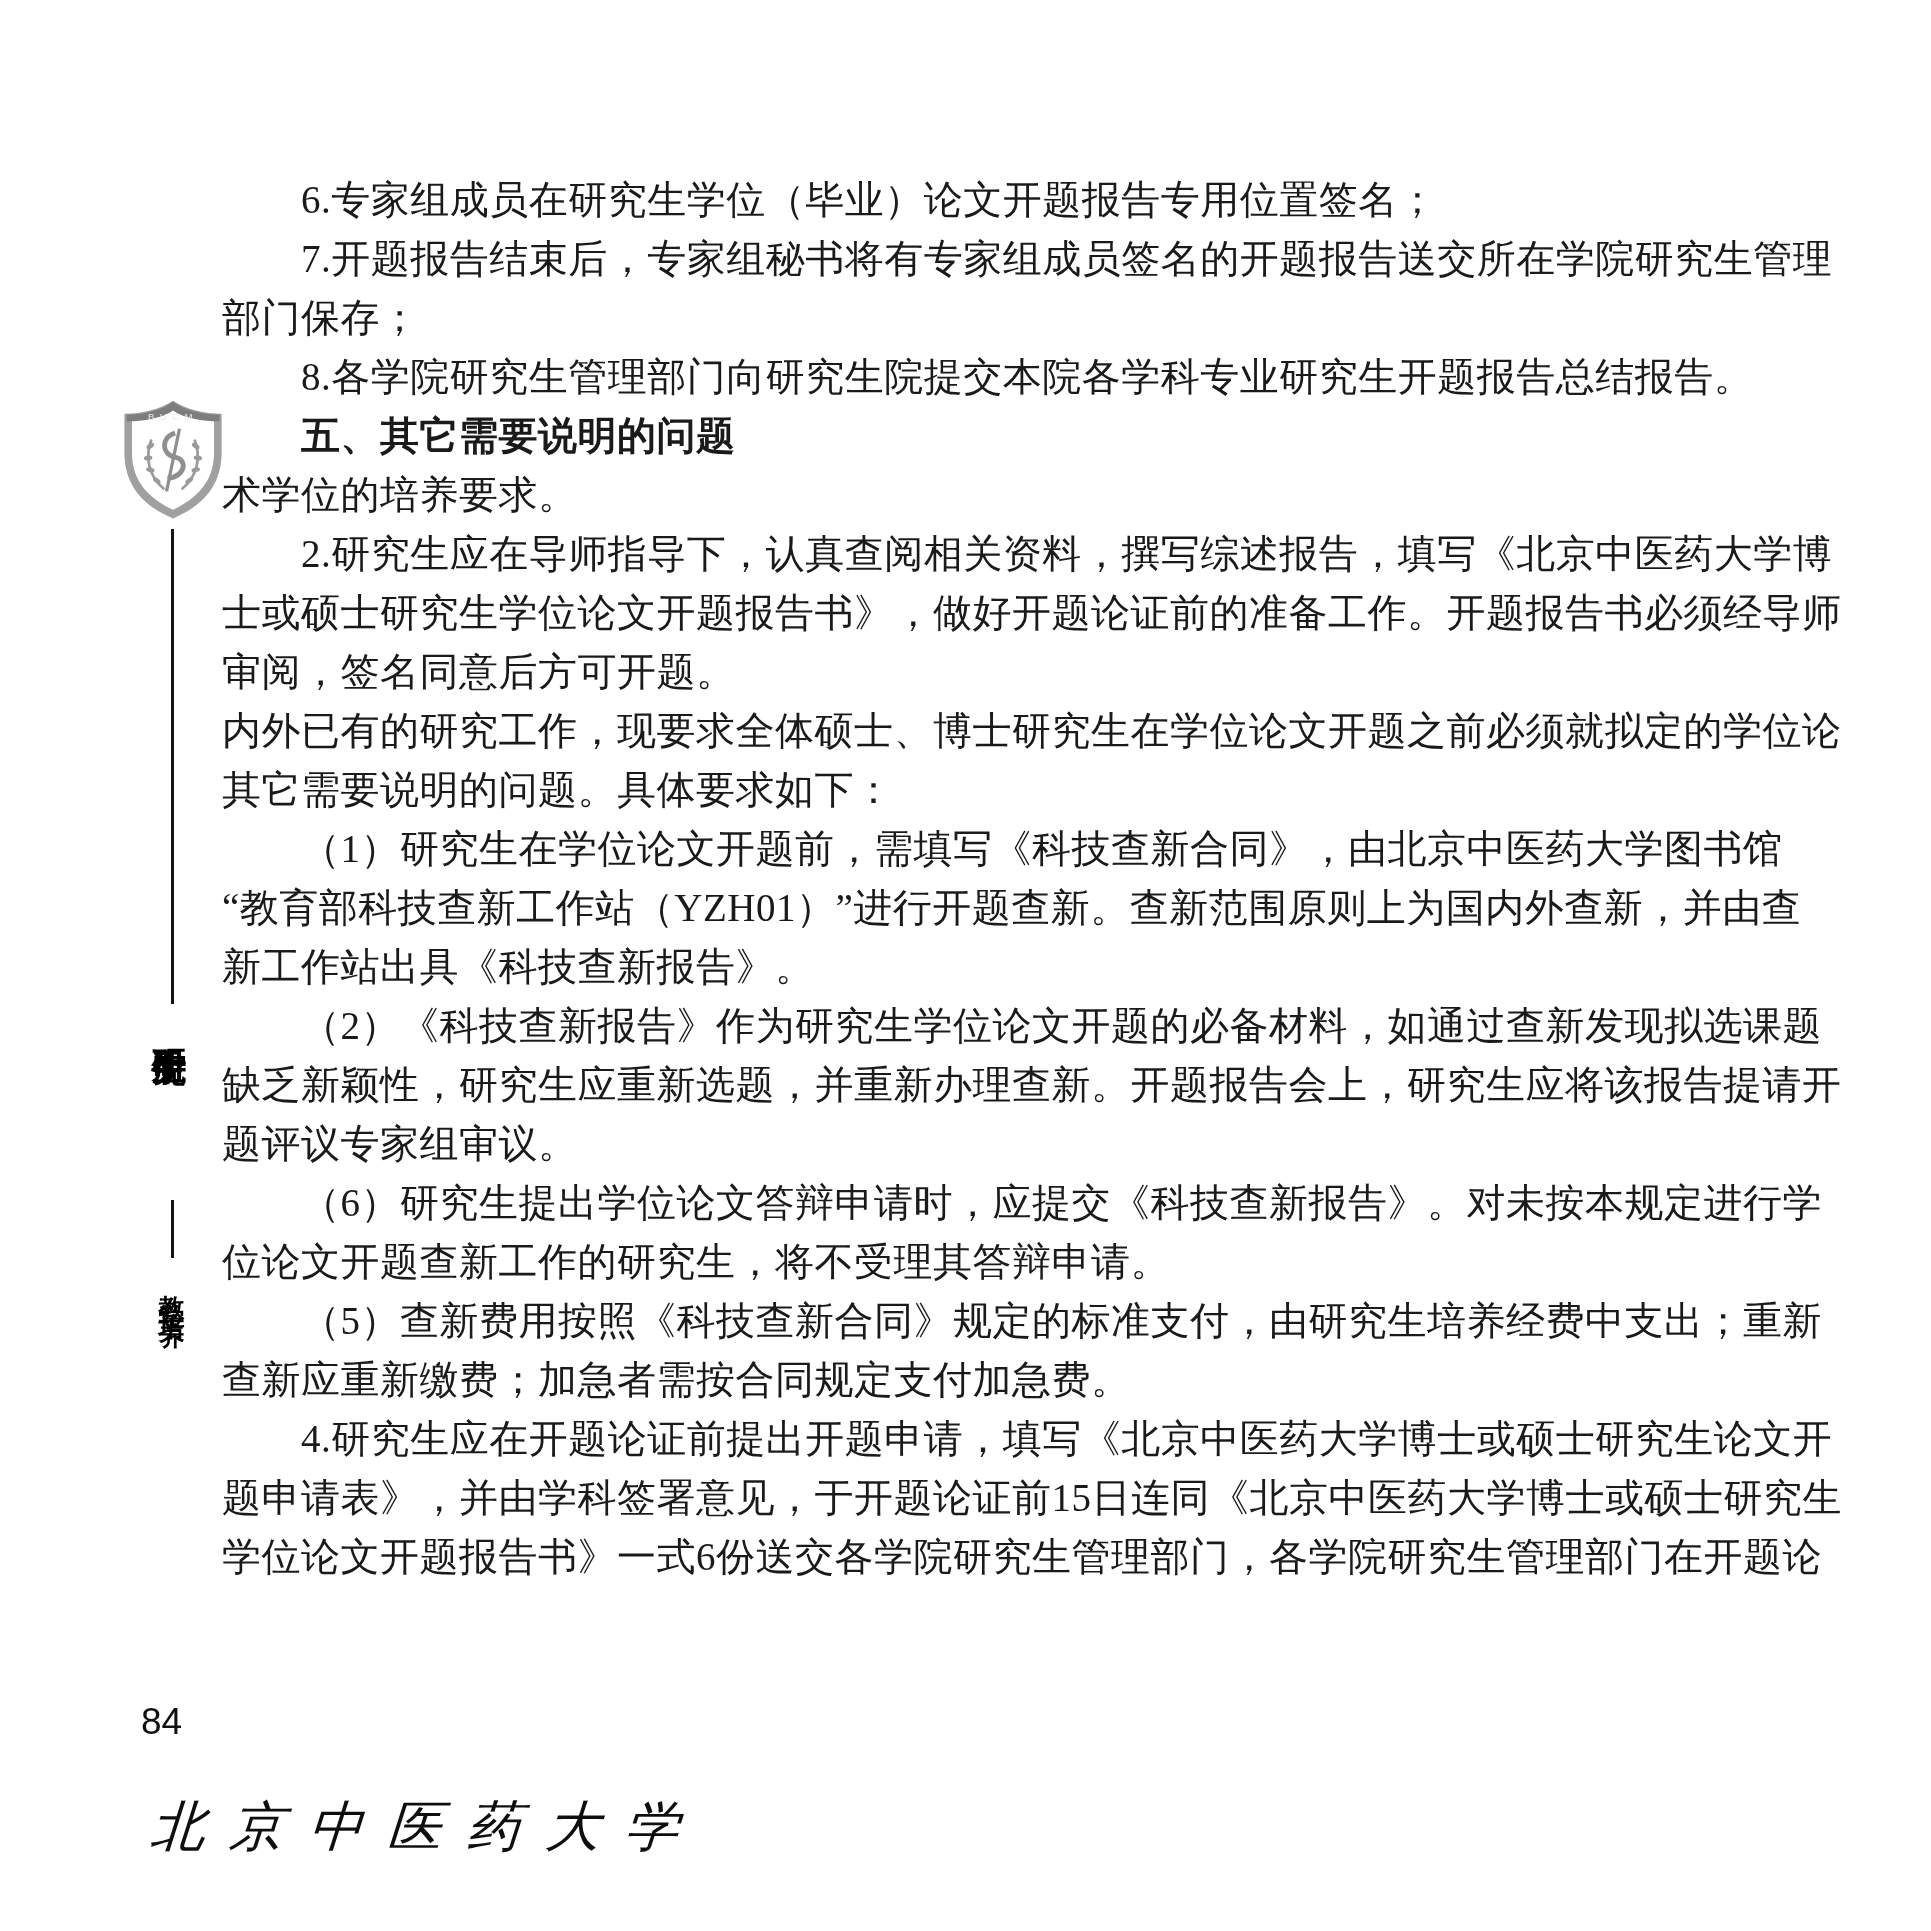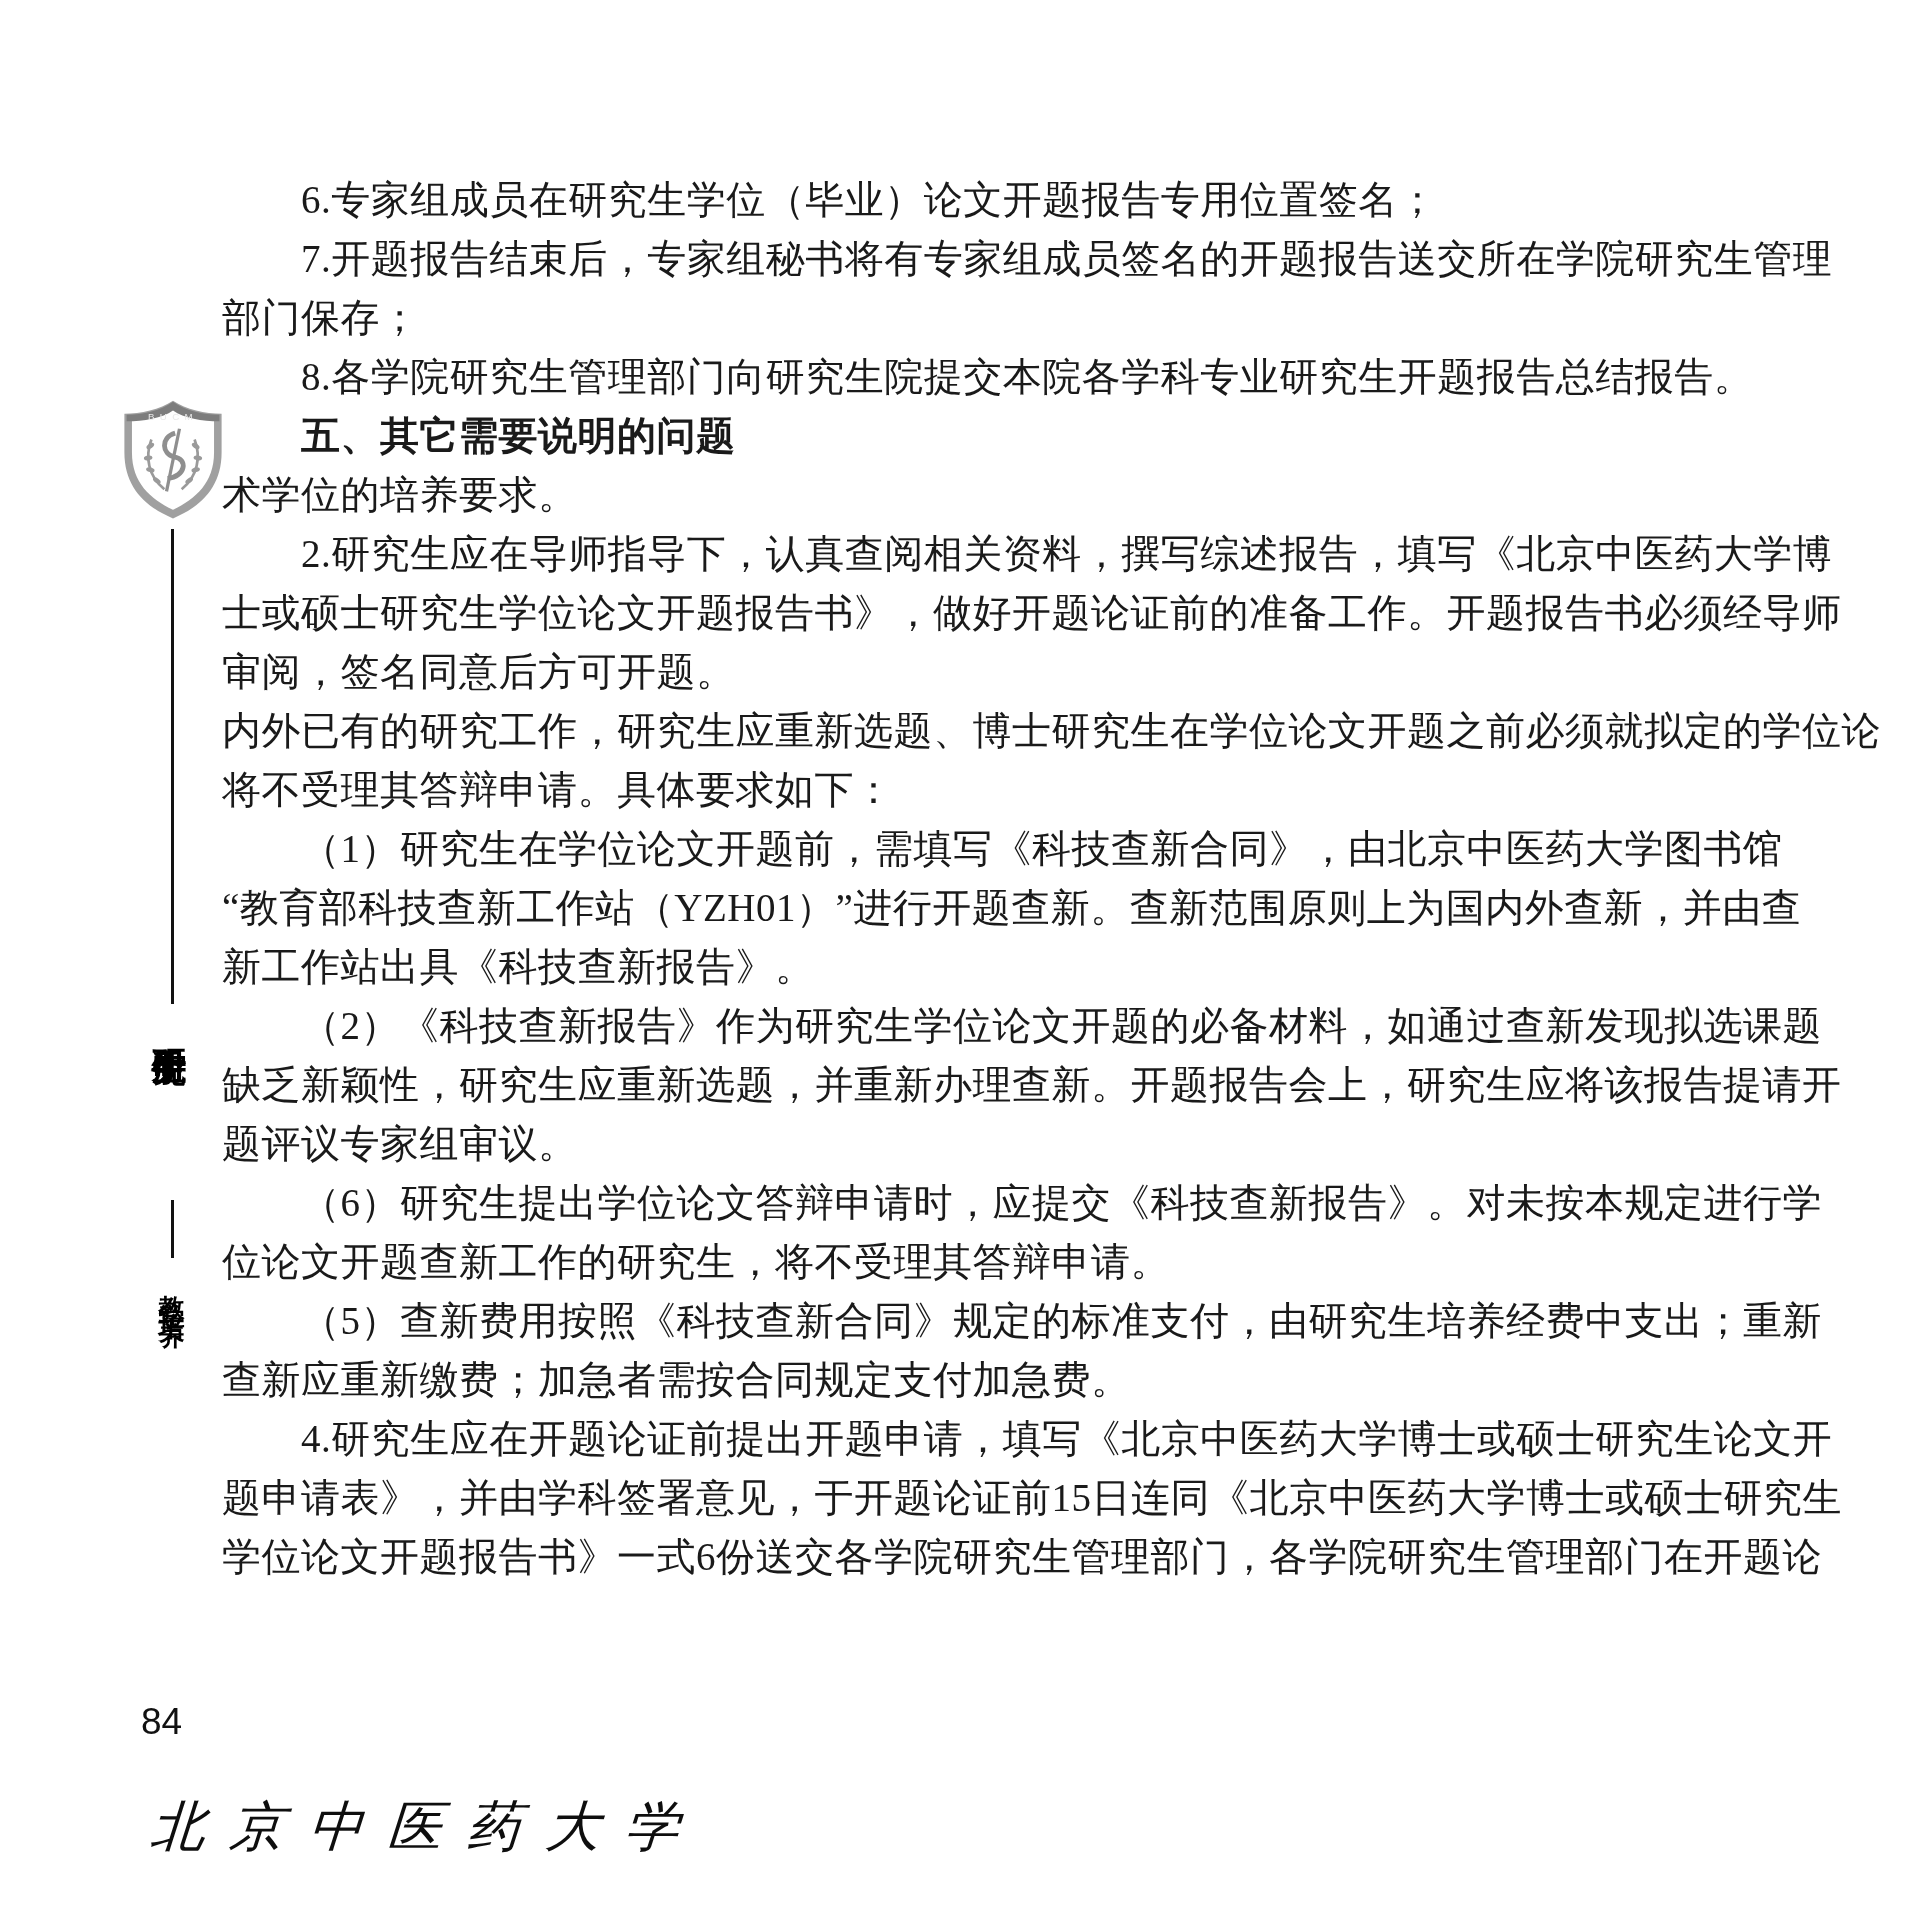--- a/index.html
+++ b/index.html
@@ -106,22 +106,22 @@
   <div class="text-column">
       <div class="line indent">6.专家组成员在研究生学位（毕业）论文开题报告专用位置签名；</div>
       <div class="line indent">7.开题报告结束后，专家组秘书将有专家组成员签名的开题报告送交所在学院研究生管理</div>
       <div class="line">部门保存；</div>
       <div class="line indent">8.各学院研究生管理部门向研究生院提交本院各学科专业研究生开题报告总结报告。</div>
       <div class="line indent heading">五、其它需要说明的问题</div>
       <div class="line">术学位的培养要求。</div>
       <div class="line indent">2.研究生应在导师指导下，认真查阅相关资料，撰写综述报告，填写《北京中医药大学博</div>
       <div class="line">士或硕士研究生学位论文开题报告书》，做好开题论证前的准备工作。开题报告书必须经导师</div>
       <div class="line">审阅，签名同意后方可开题。</div>
-      <div class="line">内外已有的研究工作，研究生应重新选题、博士研究生在学位论文开题之前必须就拟定的学位论</div>
-      <div class="line">将不受理其答辩申请。具体要求如下：</div>
+      <div class="line">内外已有的研究工作，现要求全体硕士、博士研究生在学位论文开题之前必须就拟定的学位论</div>
+      <div class="line">其它需要说明的问题。具体要求如下：</div>
       <div class="line indent">（1）研究生在学位论文开题前，需填写《科技查新合同》，由北京中医药大学图书馆</div>
       <div class="line">“教育部科技查新工作站（YZH01）”进行开题查新。查新范围原则上为国内外查新，并由查</div>
       <div class="line">新工作站出具《科技查新报告》。</div>
       <div class="line indent">（2）《科技查新报告》作为研究生学位论文开题的必备材料，如通过查新发现拟选课题</div>
       <div class="line">缺乏新颖性，研究生应重新选题，并重新办理查新。开题报告会上，研究生应将该报告提请开</div>
       <div class="line">题评议专家组审议。</div>
       <div class="line indent">（6）研究生提出学位论文答辩申请时，应提交《科技查新报告》。对未按本规定进行学</div>
       <div class="line">位论文开题查新工作的研究生，将不受理其答辩申请。</div>
       <div class="line indent">（5）查新费用按照《科技查新合同》规定的标准支付，由研究生培养经费中支出；重新</div>
       <div class="line">查新应重新缴费；加急者需按合同规定支付加急费。</div>

